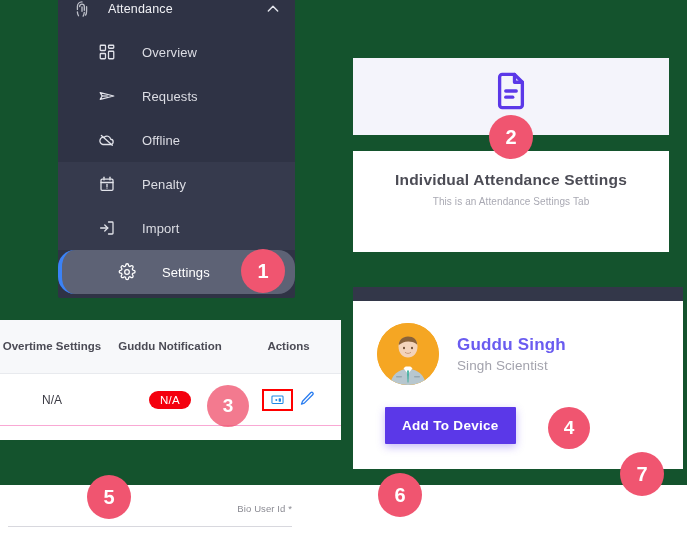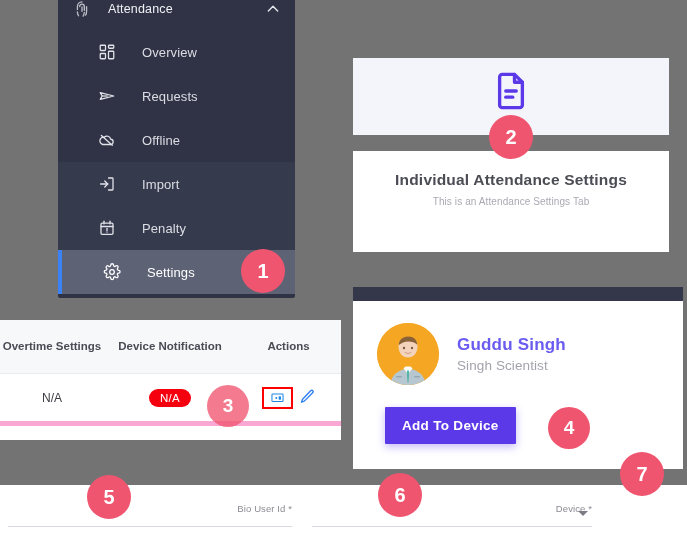--- a/index.html
+++ b/index.html
@@ -2,21 +2,21 @@
 <html><head>
 <meta charset="utf-8">
 <style>
   * { box-sizing: border-box; margin: 0; padding: 0; }
   html, body {
     width: 687px; height: 550px;
     background: #000000;
     font-family: "Liberation Sans", sans-serif;
     overflow: hidden;
   }
-  .stage { position: relative; width: 687px; height: 550px; background: #737373; }
+  .stage { position: relative; width: 687px; height: 550px; background: #14532d; }
 
   
   .sidebar {
     position: absolute; left: 58px; top: -12px;
     width: 237px; height: 310px;
     background: #2f3345;
     border-radius: 2px;
     overflow: hidden;
   }
   .sb-head {
@@ -36,21 +36,22 @@
     display: flex; align-items: center;
     height: 44px; padding-left: 40px;
     color: #dcdde4;
   }
   .sb-item .ico { width: 18px; height: 18px; flex: 0 0 18px; }
   .sb-item .lbl { font-size: 13px; margin-left: 26px; letter-spacing: .1px; }
   .sb-item.alt  { background: #363a4d; }
   .sb-item.active {
     background: #5d6275;
     border-left: 4px solid #3b82f6;
-    padding-left: 41px;
+    padding-left: 56px;
+    border-radius: 17px;
   }
   .sb-item.active .lbl { color: #ffffff; }
 
   
   .tabcard {
     position: absolute; left: 353px; top: 58px;
     width: 316px; height: 77px;
     background: #f4f4fb;
   }
   .tabcard-body {
@@ -78,21 +79,21 @@
   }
   .th {
     display: flex; align-items: center; justify-content: center;
     text-align: center;
     font-size: 11.5px; font-weight: bold; color: #4b4b55;
     line-height: 1.35;
   }
   .th.c1 { width: 104px; }
   .th.c2 { width: 132px; }
   .th.c3 { width: 105px; }
-  .trow { display: flex; height: 52px; border-bottom: 5px solid #f9a8d4; }
+  .trow { display: flex; height: 52px; border-bottom: 1px solid #f9a8d4; }
   .td { display: flex; align-items: center; justify-content: center; font-size: 12px; color: #3b3b44; }
   .td.c1 { width: 104px; }
   .td.c2 { width: 132px; }
   .td.c3 { width: 105px; gap: 6px; }
   .pill {
     background: #f4000e; color: #fff; font-size: 11.5px;
     border-radius: 11px; padding: 3px 11px; letter-spacing: .2px;
   }
   .devbtn {
     border: 2px solid #ff0000; padding: 2px 5px;
@@ -214,41 +215,41 @@
         <svg viewBox="0 0 24 24" width="18" height="18" fill="none" stroke="#e2e3ea" stroke-width="1.7" stroke-linecap="round" stroke-linejoin="round">
           <path d="M6.5 18h10a3.5 3.5 0 0 0 .4-7 5 5 0 0 0-8.6-2.6A3.8 3.8 0 0 0 6.5 18z"></path>
           <line x1="4.5" y1="6" x2="19" y2="19"></line>
         </svg>
       </span>
       <span class="lbl">Offline</span>
     </div>
 
     <div class="sb-item alt">
       <span class="ico">
-        <svg viewBox="0 0 24 24" width="18" height="18" fill="none" stroke="#e2e3ea" stroke-width="1.7" stroke-linecap="round" stroke-linejoin="round">
-          <path d="M14 4h5a1 1 0 0 1 1 1v14a1 1 0 0 1-1 1h-5"></path>
-          <polyline points="9,8 13,12 9,16"></polyline>
-          <line x1="3.5" y1="12" x2="13" y2="12"></line>
-        </svg>
-      </span>
-      <span class="lbl">Import</span>
-    </div>
-
-    <div class="sb-item alt">
-      <span class="ico">
         <svg viewBox="0 0 24 24" width="18" height="18" fill="none" stroke="#e2e3ea" stroke-width="1.7" stroke-linecap="round">
           <rect x="4" y="5.5" width="16" height="15" rx="1.5"></rect>
           <line x1="4" y1="10" x2="20" y2="10"></line>
           <line x1="8" y1="3" x2="8" y2="6.5"></line>
           <line x1="16" y1="3" x2="16" y2="6.5"></line>
           <line x1="12" y1="12.5" x2="12" y2="16"></line>
           <circle cx="12" cy="18" r=".7" fill="#e2e3ea" stroke="none"></circle>
         </svg>
       </span>
       <span class="lbl">Penalty</span>
+    </div>
+
+    <div class="sb-item alt">
+      <span class="ico">
+        <svg viewBox="0 0 24 24" width="18" height="18" fill="none" stroke="#e2e3ea" stroke-width="1.7" stroke-linecap="round" stroke-linejoin="round">
+          <path d="M14 4h5a1 1 0 0 1 1 1v14a1 1 0 0 1-1 1h-5"></path>
+          <polyline points="9,8 13,12 9,16"></polyline>
+          <line x1="3.5" y1="12" x2="13" y2="12"></line>
+        </svg>
+      </span>
+      <span class="lbl">Import</span>
     </div>
 
     <div class="sb-item active">
       <span class="ico">
         <svg viewBox="0 0 24 24" width="18" height="18" fill="none" stroke="#ffffff" stroke-width="1.7" stroke-linecap="round" stroke-linejoin="round">
           <circle cx="12" cy="12" r="3.1"></circle>
           <path d="M19.2 14.4a1.6 1.6 0 0 0 .3 1.7l.1.1a1.9 1.9 0 1 1-2.7 2.7l-.1-.1a1.6 1.6 0 0 0-1.7-.3 1.6 1.6 0 0 0-1 1.5v.2a1.9 1.9 0 1 1-3.8 0v-.1a1.6 1.6 0 0 0-1-1.5 1.6 1.6 0 0 0-1.7.3l-.1.1a1.9 1.9 0 1 1-2.7-2.7l.1-.1a1.6 1.6 0 0 0 .3-1.7 1.6 1.6 0 0 0-1.5-1h-.2a1.9 1.9 0 1 1 0-3.8h.1a1.6 1.6 0 0 0 1.5-1 1.6 1.6 0 0 0-.3-1.7l-.1-.1A1.9 1.9 0 1 1 7.4 4.2l.1.1a1.6 1.6 0 0 0 1.7.3h.1a1.6 1.6 0 0 0 1-1.5v-.2a1.9 1.9 0 0 1 3.8 0v.1a1.6 1.6 0 0 0 1 1.5 1.6 1.6 0 0 0 1.7-.3l.1-.1a1.9 1.9 0 1 1 2.7 2.7l-.1.1a1.6 1.6 0 0 0-.3 1.7v.1a1.6 1.6 0 0 0 1.5 1h.2a1.9 1.9 0 1 1 0 3.8h-.1a1.6 1.6 0 0 0-1.5 1z"></path>
         </svg>
       </span>
       <span class="lbl">Settings</span>
@@ -266,21 +267,21 @@
     </svg>
   </div>
   <div class="tabcard-body">
     <div class="tc-title">Individual Attendance Settings</div>
     <div class="tc-sub">This is an Attendance Settings Tab</div>
   </div>
 
   <div class="table">
     <div class="thead">
       <div class="th c1">Overtime Settings</div>
-      <div class="th c2">Device Notification</div>
+      <div class="th c2">Guddu Notification</div>
       <div class="th c3">Actions</div>
     </div>
     <div class="trow">
       <div class="td c1">N/A</div>
       <div class="td c2">
         <span class="pill">N/A</span>
       </div>
       <div class="td c3">
         <span class="devbtn">
           <svg viewBox="0 0 24 24" width="17" height="14" fill="none" stroke="#1e88e5" stroke-width="1.8" stroke-linejoin="round">
@@ -323,25 +324,20 @@
       </div>
     </div>
     <button class="adddev">Add To Device</button>
   </div>
 
   <div class="formbar">
     <div class="field f-bio">
       <div class="flabel">Bio User Id *</div>
       <div class="fline"></div>
     </div>
-    <div class="field f-dev">
-      <div class="flabel">Device *</div>
-      <div class="caret"></div>
-      <div class="fline"></div>
-    </div>
 
   </div>
 
   <div class="badge b1">1</div>
   <div class="badge b2">2</div>
   <div class="badge b3">3</div>
   <div class="badge b4">4</div>
   <div class="badge b5">5</div>
   <div class="badge b6">6</div>
   <div class="badge b7">7</div>

